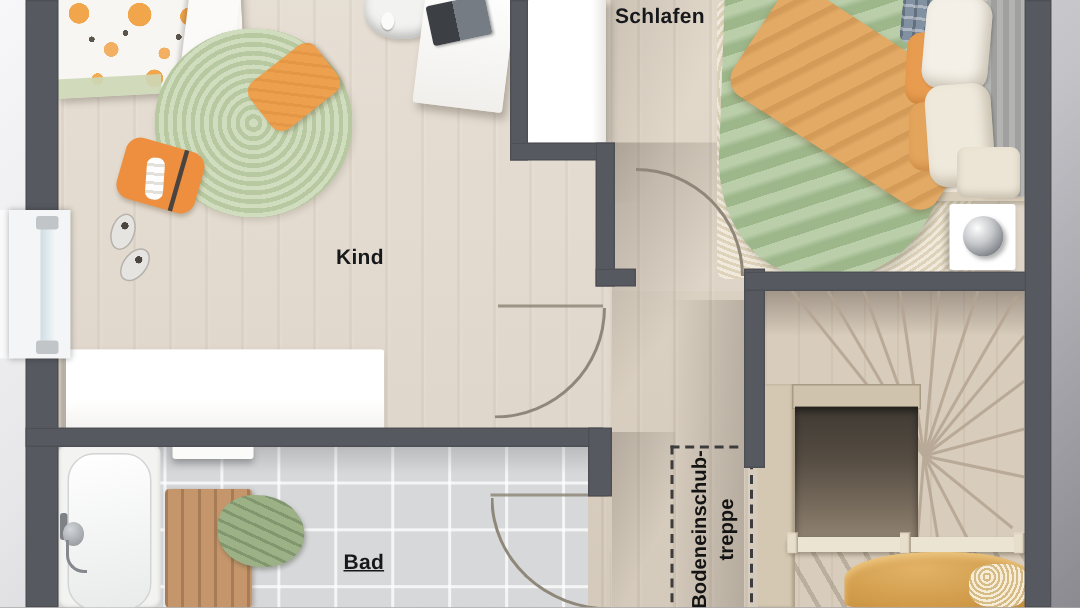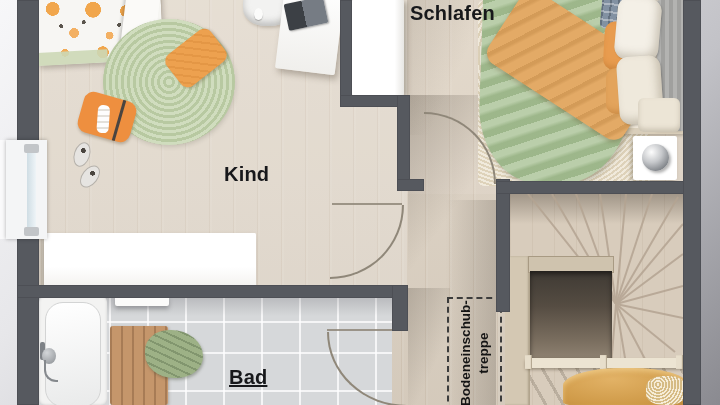--- a/index.html
+++ b/index.html
@@ -30,21 +30,21 @@
     background-image:repeating-linear-gradient(90deg, rgba(120,95,65,.07) 0 1.5px, rgba(0,0,0,0) 1.5px 22px);
   }
   
   .wall{background:#56595f;box-shadow:inset 0 0 0 1px rgba(0,0,0,.10);z-index:5;}
   
   .arc{border:0 solid #8f8779;z-index:4;}
   .leaf{background:#8f8779;opacity:.85;z-index:4;}
   
   .shadow{z-index:2;pointer-events:none;}
   
-  .room-label{z-index:7;color:#17181b;font-size:20px;font-weight:700;letter-spacing:.2px;text-align:center;}
+  .room-label{z-index:7;color:#17181b;font-size:14px;font-weight:700;letter-spacing:.2px;text-align:center;}
   
   .hatch-box{border:2px dashed #3c3c3c;z-index:4;}
   .hatch-text{
     position:absolute;left:50%;top:54px;width:112px;
     transform:translate(-50%,-50%) rotate(-90deg);
     text-align:center;font-size:13.5px;font-weight:700;line-height:1.3;color:#141414;white-space:nowrap;
   }
   .furn{z-index:3;}
   .z6{z-index:6;}
 </style>

